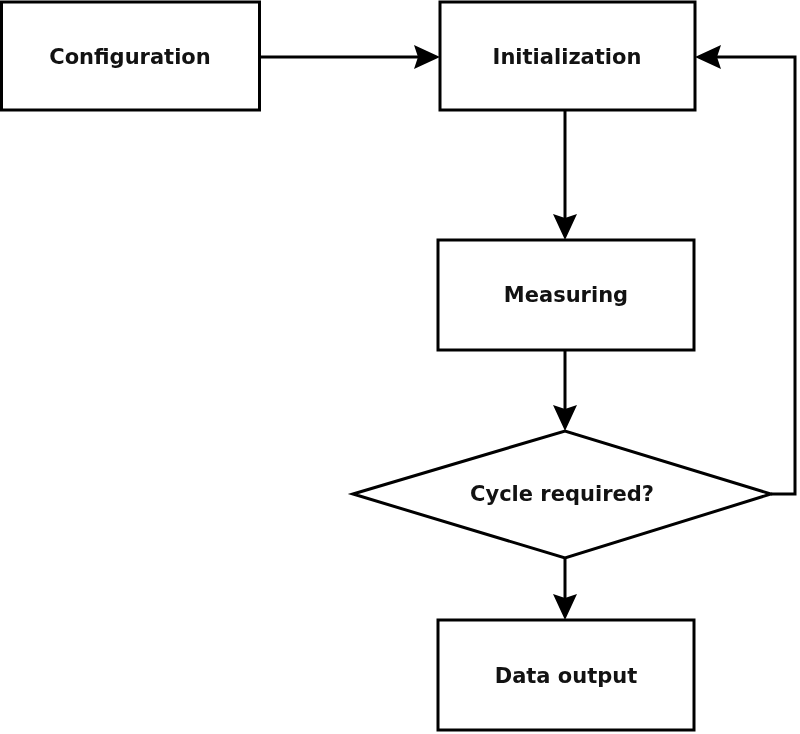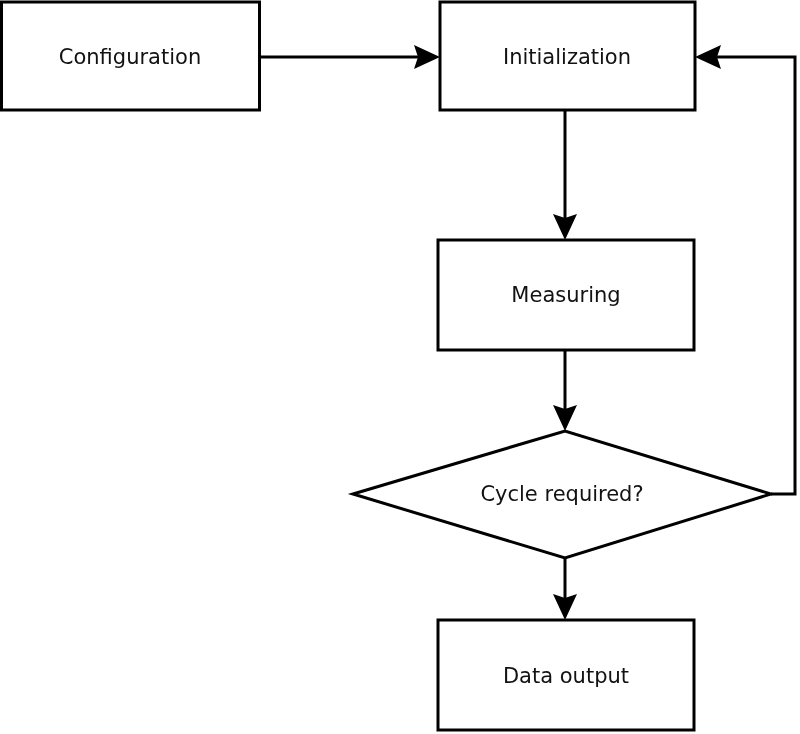--- a/index.html
+++ b/index.html
@@ -9,20 +9,21 @@
   }
   body {
     font-family: "DejaVu Sans", "Liberation Sans", sans-serif;
   }
   #flowchart-canvas {
     position: relative;
     width: 800px;
     height: 734px;
     background: #ffffff;
     overflow: hidden;
+    font-weight: bold;
   }
   #flow-svg {
     position: absolute;
     top: 0;
     left: 0;
     width: 800px;
     height: 734px;
     display: block;
   }
   .node-shape {

